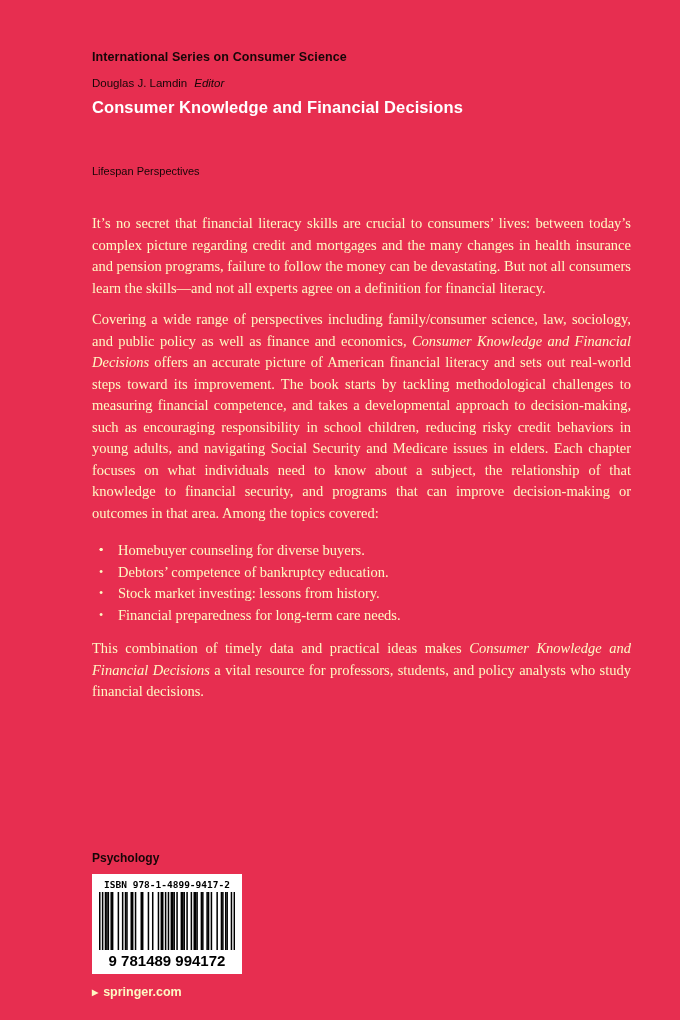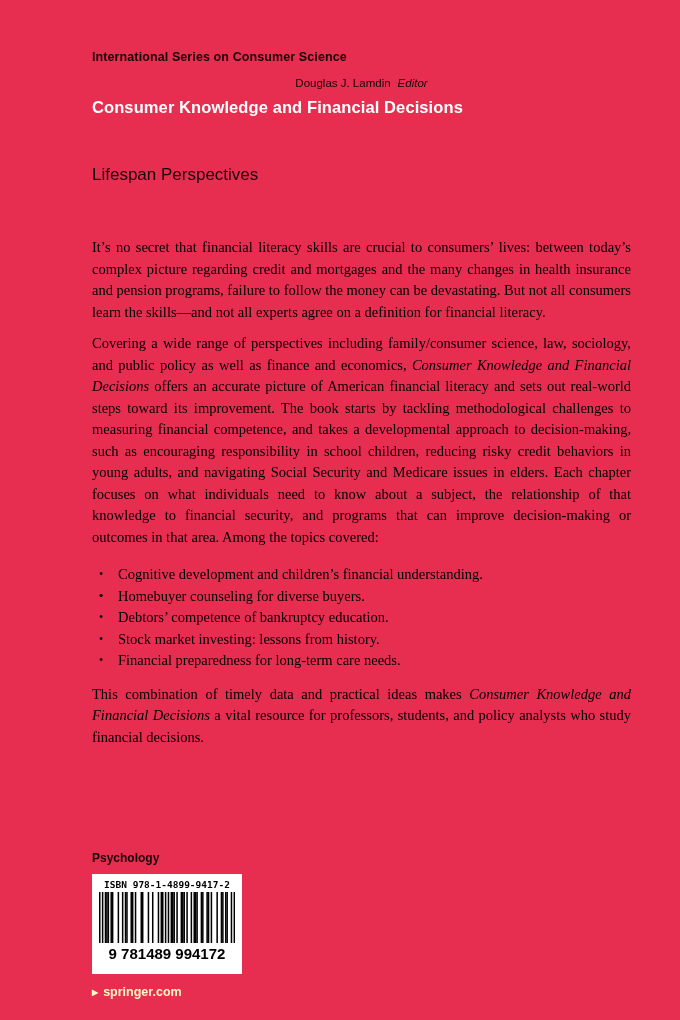--- a/index.html
+++ b/index.html
@@ -29,43 +29,42 @@
     color: #160607;
     margin-bottom: 13px;
     letter-spacing: 0.1px;
   }
 
   .editor-line {
     font-family: "Liberation Sans", sans-serif;
     font-size: 11.5px;
     color: #160607;
     margin-bottom: 9px;
-    text-align: center;
   }
   .editor-role { font-style: italic; margin-left: 7px; }
 
   .title {
     font-family: "Liberation Sans", sans-serif;
     font-weight: bold;
     font-size: 16.5px;
     color: #ffffff;
     margin-bottom: 7px;
     letter-spacing: 0.1px;
   }
 
   .subtitle {
     font-family: "Liberation Sans", sans-serif;
-    font-size: 17px;
+    font-size: 11px;
     color: #160607;
     margin-top: 48px;
   }
 
   .body-text {
-    margin-top: 52px;
-    color: #000000;
+    margin-top: 36px;
+    color: #fef9c3;
     font-size: 14.5px;
     line-height: 21.5px;
     text-align: justify;
   }
   .body-text p { margin-bottom: 10px; }
   .body-text em { font-style: italic; }
 
   ul.topics {
     list-style: none;
     margin: 16px 0 12px 0;
@@ -92,21 +91,21 @@
     color: #160607;
   }
 
   .barcode-box {
     position: absolute;
     left: 92px;
     top: 874px;
     width: 150px;
     height: 100px;
     background: #ffffff;
-    padding: 5px 7px 12px 7px;
+    padding: 5px 7px 5px 7px;
     display: flex;
     flex-direction: column;
   }
   .isbn {
     font-family: "DejaVu Sans Mono", monospace;
     font-size: 9.5px;
     font-weight: bold;
     color: #000;
     text-align: center;
     white-space: nowrap;
@@ -157,21 +156,21 @@
 
     <div class="subtitle">Lifespan Perspectives</div>
 
     <div class="body-text">
 
       <p>It’s no secret that financial literacy skills are crucial to consumers’ lives: between today’s complex picture regarding credit and mortgages and the many changes in health insurance and pension programs, failure to follow the money can be devastating. But not all consumers learn the skills—and not all experts agree on a definition for financial literacy.</p>
 
       <p><span>Covering a wide range of perspectives including family/consumer science, law, sociology, and public policy as well as finance and economics, </span><em>Consumer Knowledge and Financial Decisions</em><span> offers an accurate picture of American financial literacy and sets out real-world steps toward its improvement. The book starts by tackling methodological challenges to measuring financial competence, and takes a developmental approach to decision-making, such as encouraging responsibility in school children, reducing risky credit behaviors in young adults, and navigating Social Security and Medicare issues in elders. Each chapter focuses on what individuals need to know about a subject, the relationship of that knowledge to financial security, and programs that can improve decision-making or outcomes in that area. Among the topics covered:</span></p>
 
       <ul class="topics">
-        <li><span class="dot">•</span><span>Cognitive development and children’s financial understanding.</span></li>
+        <li><span class="dot">•</span></li>
         <li><span class="dot">•</span></li>
         <li><span class="dot">•</span><span>Homebuyer counseling for diverse buyers.</span></li>
         <li><span class="dot">•</span><span>Debtors’ competence of bankruptcy education.</span></li>
         <li><span class="dot">•</span><span>Stock market investing: lessons from history.</span></li>
         <li><span class="dot">•</span><span>Financial preparedness for long-term care needs.</span></li>
       </ul>
 
       <p><span>This combination of timely data and practical ideas makes </span><em>Consumer Knowledge and Financial Decisions</em><span> a vital resource for professors, students, and policy analysts who study financial decisions.</span></p>
 
     </div>

